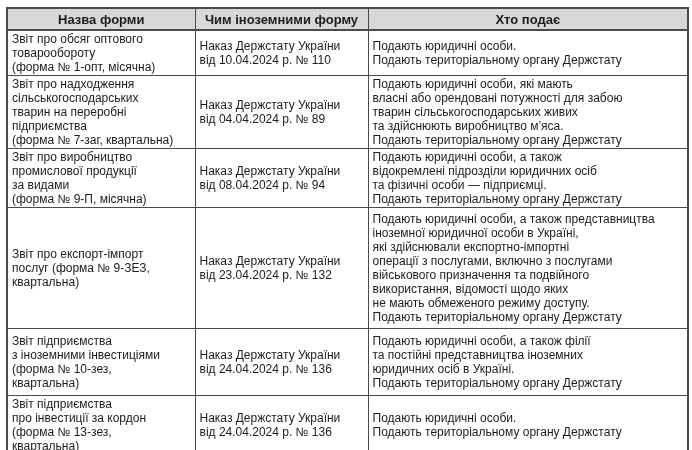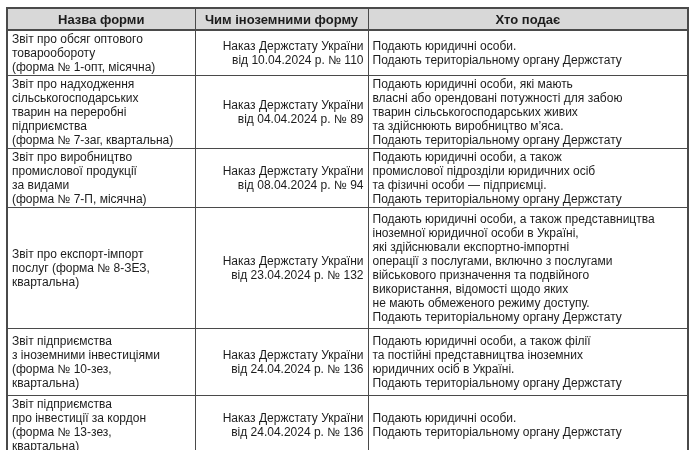--- a/index.html
+++ b/index.html
@@ -38,21 +38,21 @@
   .report-table td{
     border:1px solid var(--border-color);
     font-size:12px;
     line-height:14px;
     vertical-align:middle;
     padding:1px 4px 1px 4px;
     white-space:pre-line;
     overflow:hidden;
   }
   .report-table td.col-form{text-align:left;}
-  .report-table td.col-order{text-align:right;}
+  .report-table td.col-order{text-align:left;}
   .report-table td.col-who{text-align:left;}
   tr.rh1{height:45px;}
   tr.rh2{height:72px;}
   tr.rh3{height:58px;}
   tr.rh4{height:121px;}
   tr.rh5{height:67px;}
   tr.rh6{height:55px;}
 </style>
 </head>
 <body>
@@ -92,31 +92,31 @@
         <td class="col-who">Подають юридичні особи, які мають
 власні або орендовані потужності для забою
 тварин сільськогосподарських живих
 та здійснюють виробництво м’яса.
 Подають територіальному органу Держстату</td>
       </tr>
       <tr class="rh3">
         <td class="col-form">Звіт про виробництво
 промислової продукції
 за видами
-(форма № 7-П, місячна)</td>
+(форма № 9-П, місячна)</td>
         <td class="col-order">Наказ Держстату України
 від 08.04.2024 р. № 94</td>
         <td class="col-who">Подають юридичні особи, а також
-промислової підрозділи юридичних осіб
+відокремлені підрозділи юридичних осіб
 та фізичні особи — підприємці.
 Подають територіальному органу Держстату</td>
       </tr>
       <tr class="rh4">
         <td class="col-form">Звіт про експорт-імпорт
-послуг (форма № 8-ЗЕЗ,
+послуг (форма № 9-ЗЕЗ,
 квартальна)</td>
         <td class="col-order">Наказ Держстату України
 від 23.04.2024 р. № 132</td>
         <td class="col-who">Подають юридичні особи, а також представництва
 іноземної юридичної особи в Україні,
 які здійснювали експортно-імпортні
 операції з послугами, включно з послугами
 військового призначення та подвійного
 використання, відомості щодо яких
 не мають обмеженого режиму доступу.

